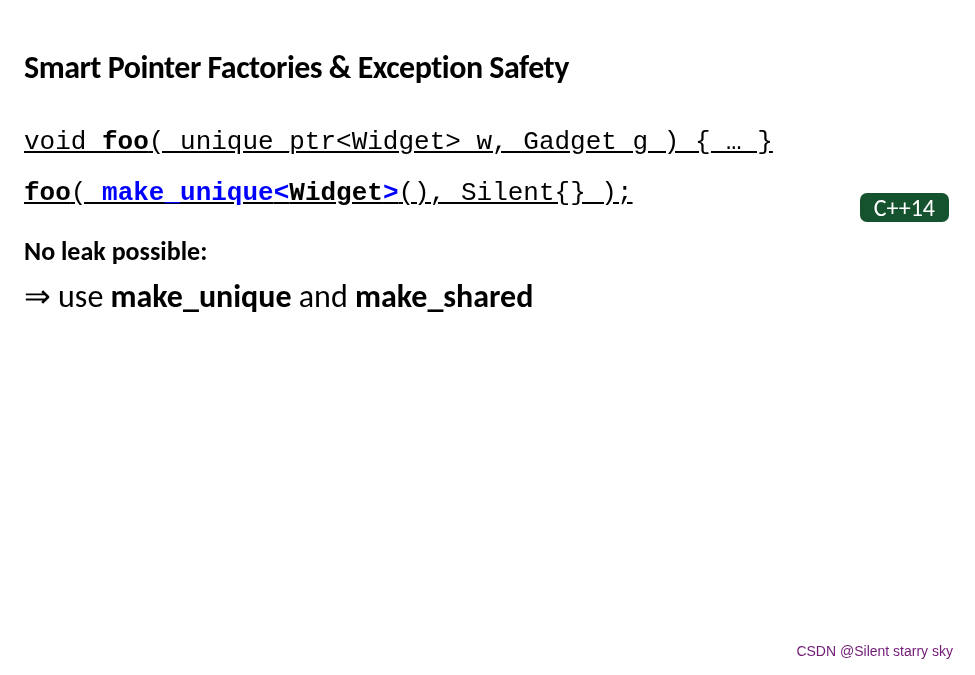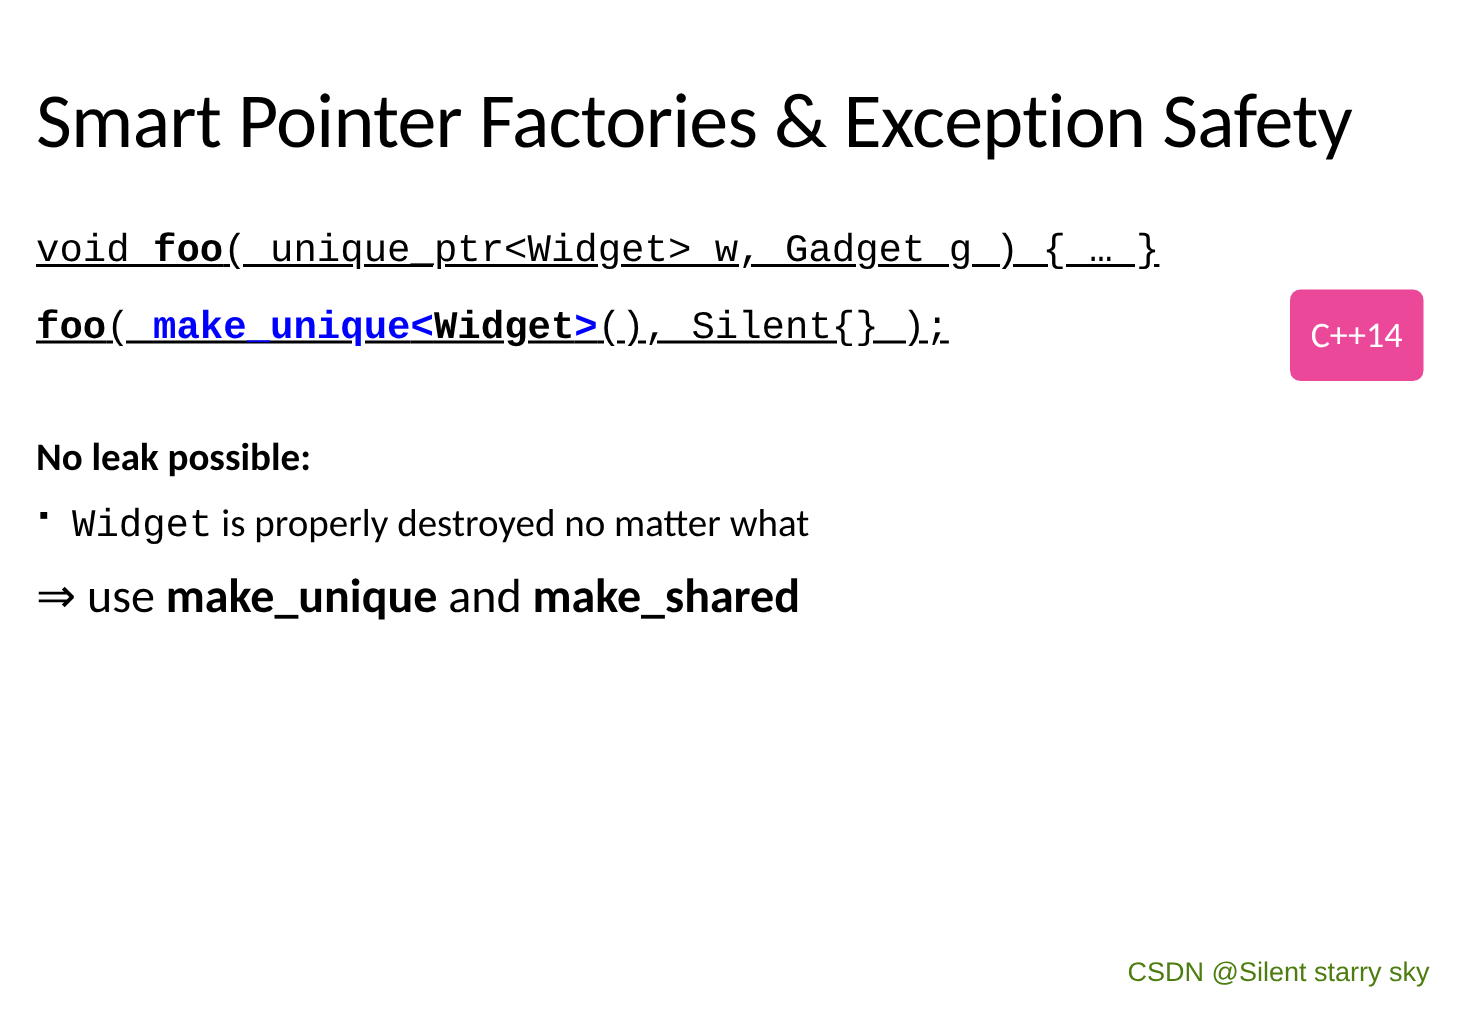--- a/index.html
+++ b/index.html
@@ -10,22 +10,22 @@
     body {
       width: 975px;
       height: 675px;
       background: #ffffff;
       font-family: Calibri, "Segoe UI", Arial, sans-serif;
       padding: 48px 24px 24px 24px;
       position: relative;
       color: #000;
     }
     .title {
-      font-size: 52px;
-      font-weight: 400;
+      font-size: 32px;
+      font-weight: 700;
       margin-bottom: 36px;
       letter-spacing: -0.5px;
     }
     .code-block {
       font-family: Consolas, "Courier New", monospace;
       font-size: 26px;
       line-height: 1.5;
       margin-bottom: 8px;
       text-decoration: underline;
     }
@@ -35,31 +35,31 @@
     .bold {
       font-weight: bold;
     }
     .blue {
       color: #0000ff;
     }
     .badge {
       position: absolute;
       right: 26px;
       top: 193px;
-      background: #ec4899;
+      background: #14532d;
       color: #ffffff;
       font-size: 24px;
-      padding: 16px 14px;
+      padding: 0 14px;
       border-radius: 7px;
       font-family: Calibri, "Segoe UI", Arial, sans-serif;
     }
     .section-title {
       font-size: 26px;
       font-weight: bold;
-      margin-top: 50px;
+      margin-top: 22px;
       margin-bottom: 10px;
     }
     .bullet-list {
       list-style: none;
       padding-left: 2px;
     }
     .bullet-list li {
       font-size: 26px;
       line-height: 1.45;
       margin-bottom: 6px;
@@ -78,22 +78,22 @@
     }
     .conclusion {
       font-size: 32px;
       margin-top: 8px;
       padding-left: 0;
     }
     .watermark {
       position: absolute;
       bottom: 16px;
       right: 22px;
-      color: #4d7c0f;
-      font-size: 18px;
+      color: #701a75;
+      font-size: 14px;
       font-family: Arial, sans-serif;
     }
   </style>
 </head>
 <body>
 
 <h1 class="title">Smart Pointer Factories &amp; Exception Safety</h1>
 
 <div class="code-block">
   <div class="code-line">
@@ -102,20 +102,19 @@
   <div class="code-line">
     <span class="bold">foo</span><span>( </span><span class="bold blue">make_unique</span><span class="bold blue">&lt;</span><span class="bold">Widget</span><span class="bold blue">&gt;</span><span>(), Silent{} );</span>
   </div>
 </div>
 
 <div class="badge">C++14</div>
 
 <div class="section-title">No leak possible:</div>
 
 <ul class="bullet-list" id="bullet-list">
-    <li><span class="mono">Widget</span><span> is properly destroyed no matter what</span></li>
   </ul>
 
 <div class="conclusion">
   <span>⇒ </span><span>use </span><span class="bold">make_unique</span><span> and </span><span class="bold">make_shared</span>
 </div>
 
 <div class="watermark">CSDN @Silent starry sky</div>
 
 </body></html>

